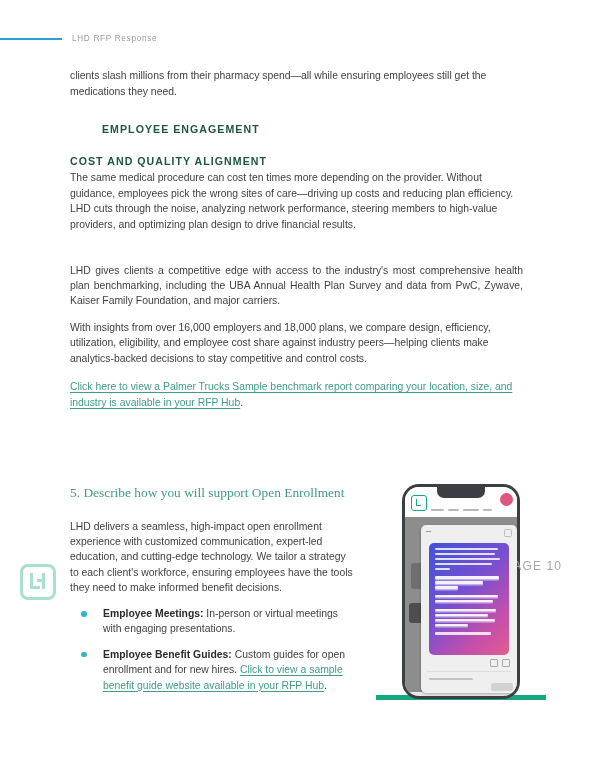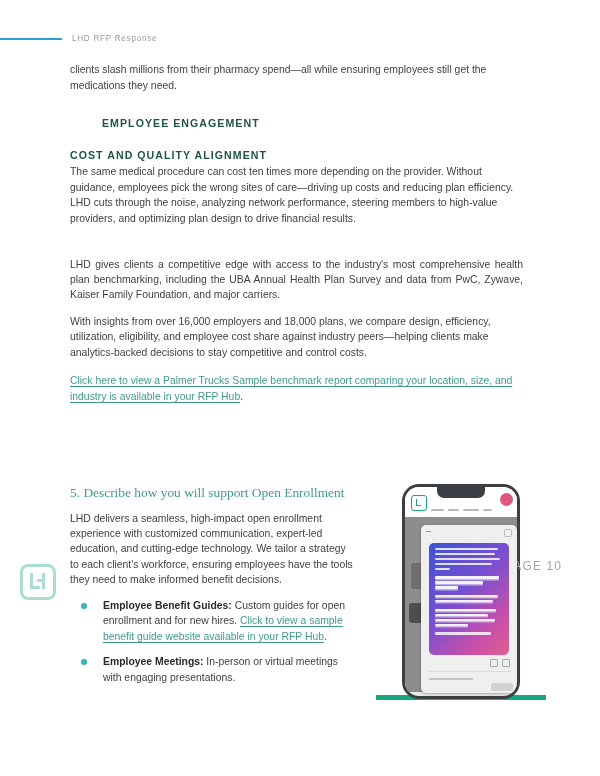--- a/index.html
+++ b/index.html
@@ -20,21 +20,21 @@
     background:#2aa0d5;
   }
   .header-title{
     position:absolute;left:72px;top:38px;
     transform:translateY(-50%);
     font-size:8.2px;letter-spacing:.7px;color:#9a9a9a;
     white-space:nowrap;
   }
 
   
-  .content{position:absolute;left:70px;top:62px;width:453px;}
+  .content{position:absolute;left:70px;top:68px;width:453px;}
 
   p.body{
     margin:0 0 0 0;
     font-size:10.4px;
     line-height:15.6px;
     color:#3f3f3f;
   }
   p.body + p.body{margin-top:11px;}
 
   .sub-head{
@@ -63,21 +63,21 @@
     text-decoration:underline;
     text-underline-offset:2px;
   }
 
   .sec4{margin-top:30px;}
   .sec4 p.body{line-height:15.4px;}
   .linkpara{margin-top:13px;font-size:10.4px;line-height:16px;}
 
   
   .sec5{position:absolute;left:70px;top:484px;width:285px;}
-  .sec5 .num-head{margin-bottom:10px;}
+  .sec5 .num-head{margin-bottom:18px;}
   .sec5 p.body{line-height:15.2px;}
 
   ul.bullets{list-style:none;margin:11px 0 0 0;padding:0;}
   ul.bullets li{
     position:relative;
     padding-left:33px;
     font-size:10.4px;
     line-height:15.4px;
     margin-bottom:10px;
     color:#3f3f3f;
@@ -239,25 +239,25 @@
 
   </div>
 
   <div class="sec5">
     <div class="num-head">5. Describe how you will support Open Enrollment</div>
     <p class="body">LHD delivers a seamless, high-impact open enrollment experience with customized communication, expert-led education, and cutting-edge technology. We tailor a strategy to each client's workforce, ensuring employees have the tools they need to make informed benefit decisions.</p>
 
     <ul class="bullets">
       <li>
         <span class="dot"></span>
-        <b>Employee Benefit Guides:</b><span> Custom guides for open enrollment and for new hires. </span><a class="doclink" href="#">Click to view a sample benefit guide website available in your RFP Hub</a><span>.</span>
+        <b>Employee Meetings:</b><span> In-person or virtual meetings with engaging presentations.</span>
       </li>
       <li>
         <span class="dot"></span>
-        <b>Employee Meetings:</b><span> In-person or virtual meetings with engaging presentations.</span>
+        <b>Employee Benefit Guides:</b><span> Custom guides for open enrollment and for new hires. </span><a class="doclink" href="#">Click to view a sample benefit guide website available in your RFP Hub</a><span>.</span>
       </li>
     </ul>
   </div>
 
   <div class="phone-wrap">
     <div class="green-bar"></div>
     <div class="phone">
       <div class="phone-screen">
         <div class="notch"></div>
         <div class="site-hero"></div>

